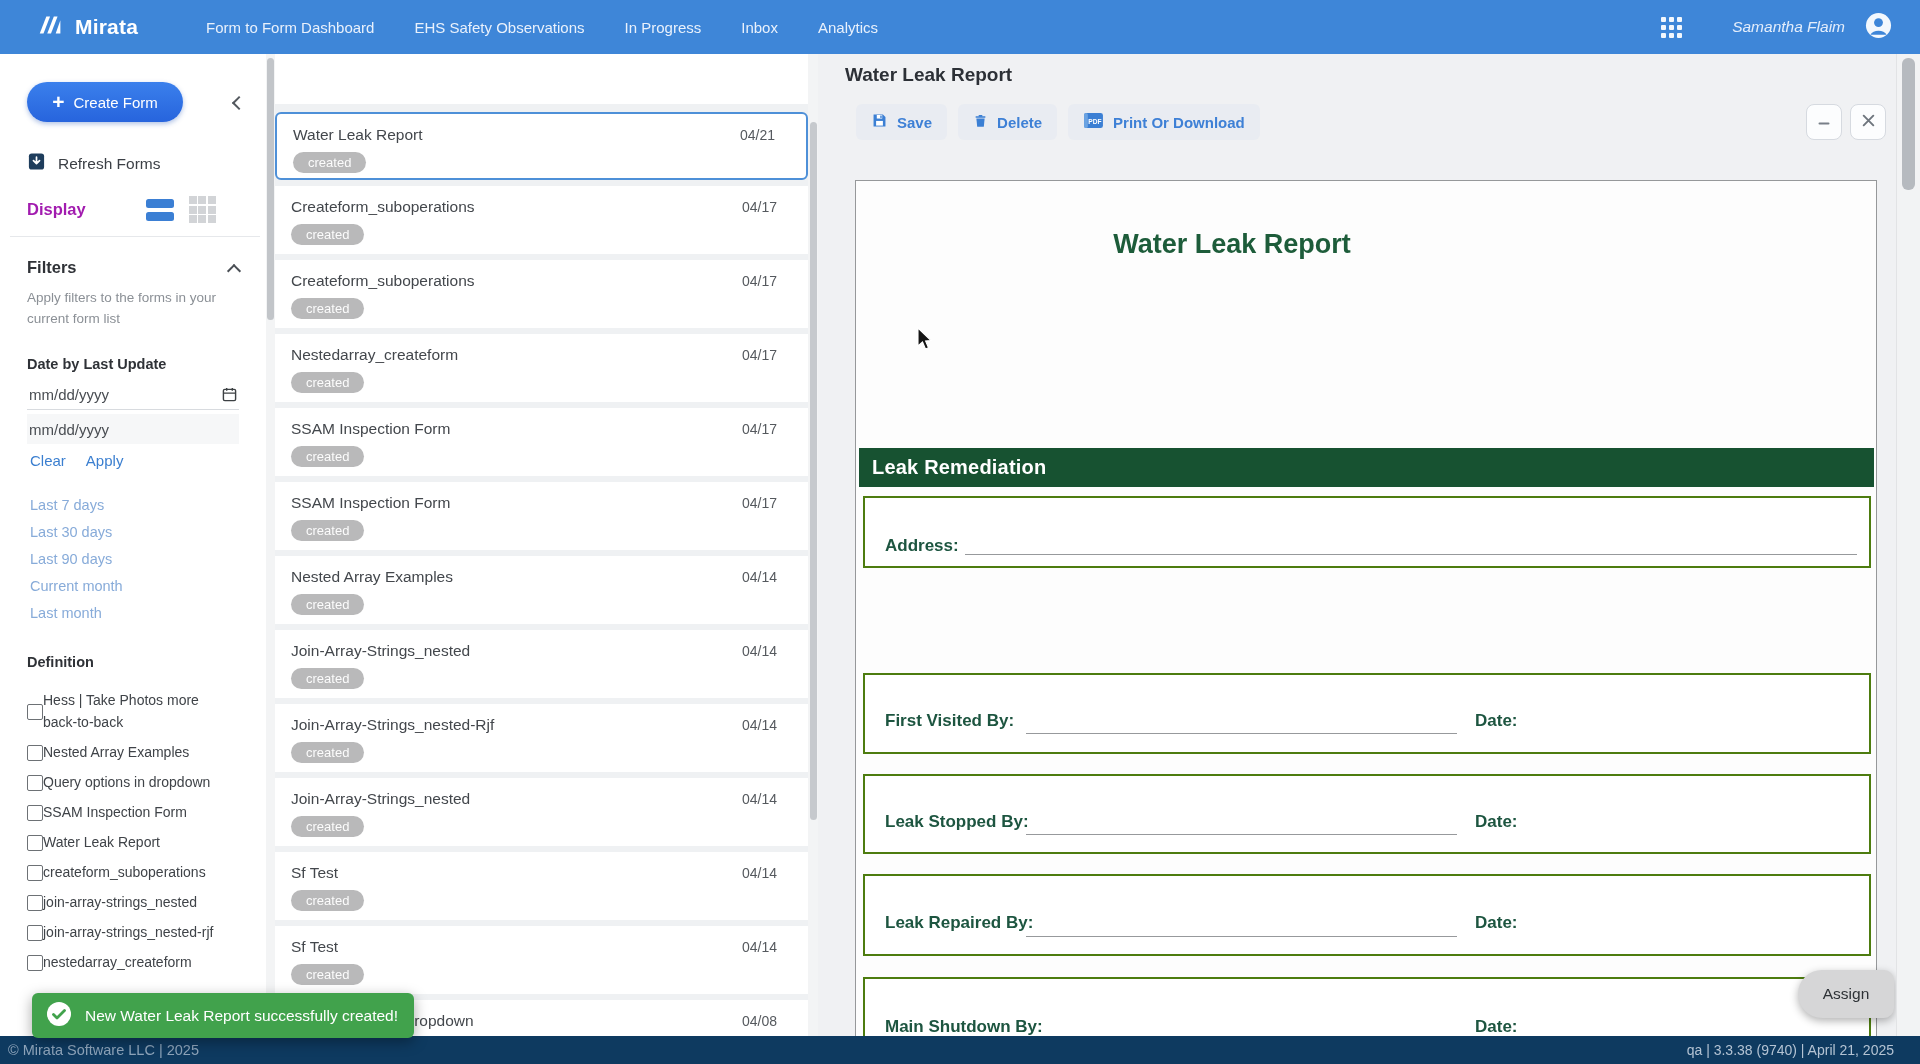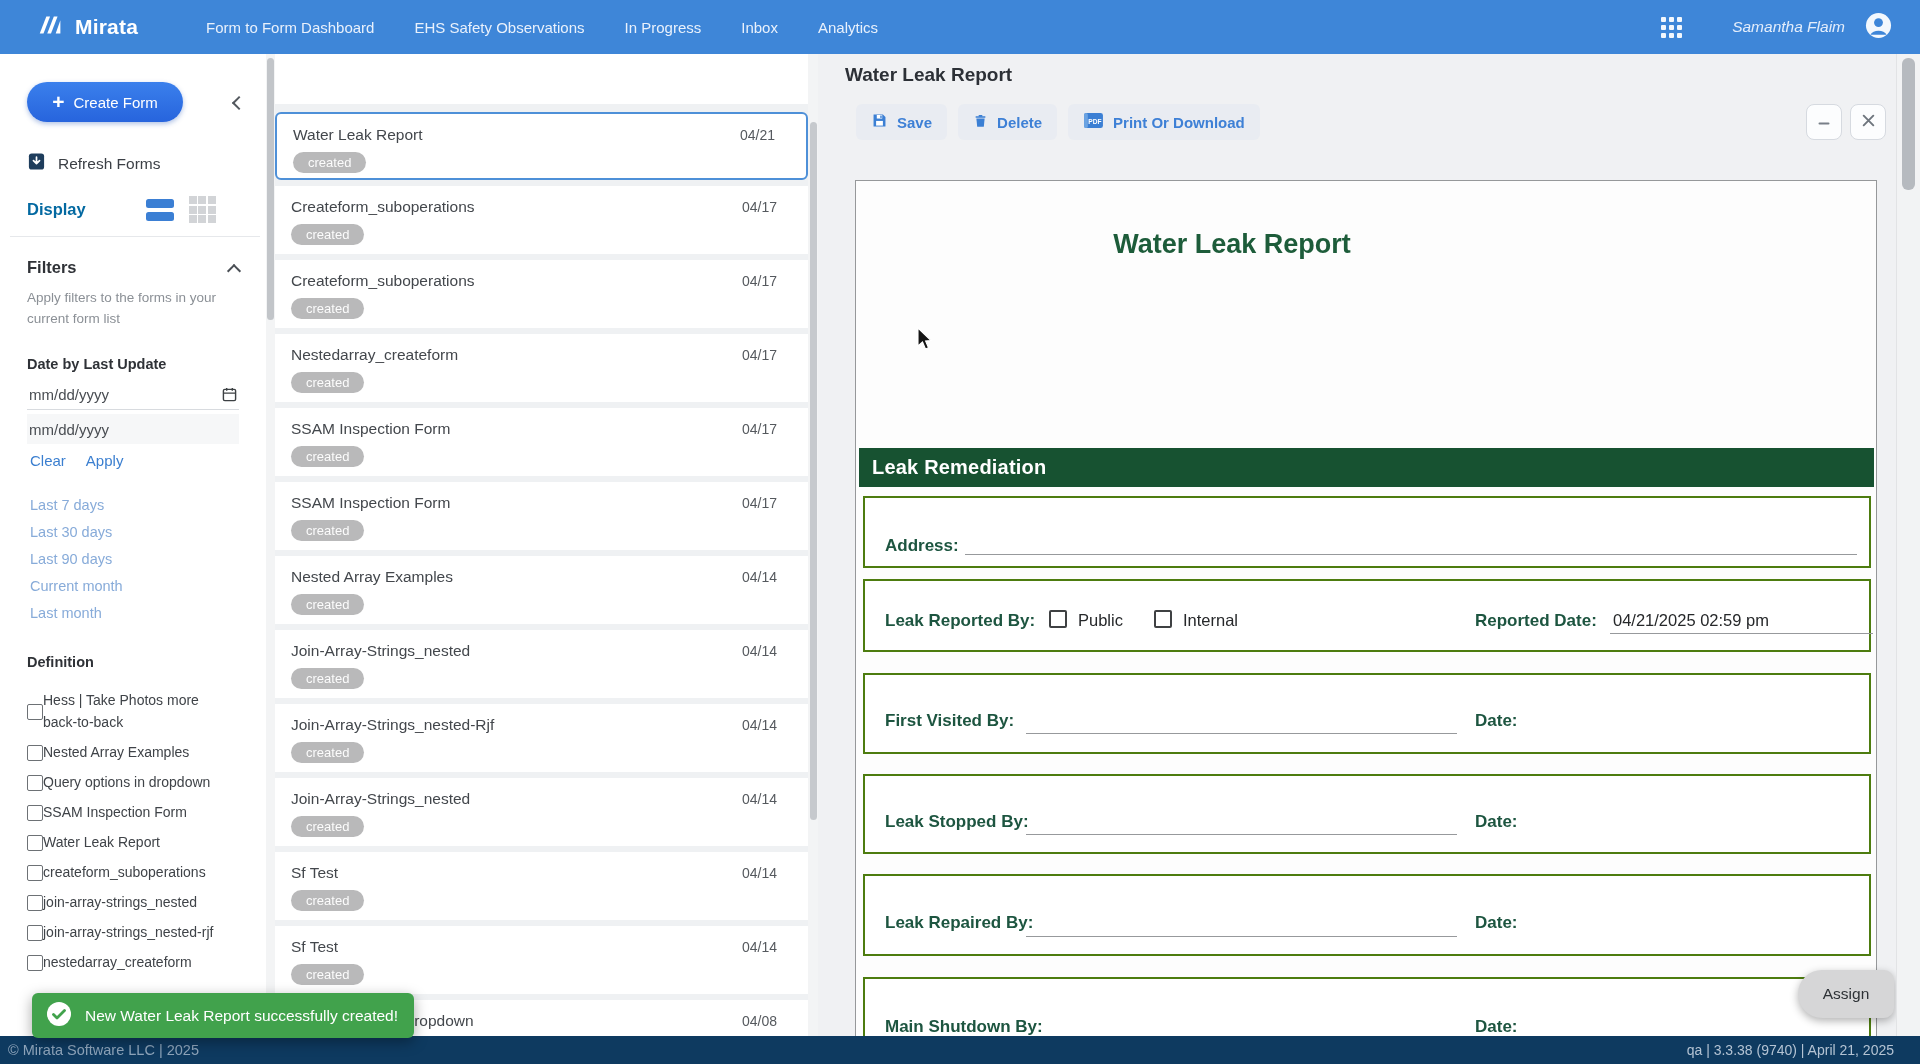--- a/index.html
+++ b/index.html
@@ -18,21 +18,21 @@
   
   .sidebar { position:absolute; left:0; top:54px; width:270px; height:982px; background:#fff; z-index:2; }
   .create-btn { position:absolute; left:27px; top:28px; width:156px; height:40px; border-radius:20px; background:linear-gradient(180deg,#3b80ec,#2764dd); color:#fff; font-size:15px; display:flex; align-items:center; justify-content:center; gap:9px; cursor:pointer; box-shadow:0 2px 5px rgba(30,80,180,.35); }
   .create-plus { font-size:21px; font-weight:bold; line-height:1; margin-top:-2px; }
   .chev { display:inline-block; border:solid #4a4f55; border-width:0 2px 2px 0; padding:4px; }
   .chev-left-wrap { position:absolute; left:234px; top:40px; cursor:pointer; }
   .chev-left { transform:rotate(135deg); border-color:#53585e; }
   .refresh-row { position:absolute; left:27px; top:98px; display:flex; align-items:center; gap:12px; cursor:pointer; }
   .refresh-label { font-size:15.5px; color:#3c4046; }
   .display-row { position:absolute; left:27px; top:142px; display:flex; align-items:center; }
-  .display-label { font-size:16.5px; font-weight:bold; color:#0369a1; }
+  .display-label { font-size:16.5px; font-weight:bold; color:#a21caf; }
   .view-list { margin-left:60px; display:flex; flex-direction:column; gap:4px; cursor:pointer; }
   .view-list span { width:28px; height:9px; border-radius:2.5px; background:#3b7fd4; display:block; }
   .view-grid { margin-left:15px; display:grid; grid-template-columns:repeat(3,8px); grid-auto-rows:8px; gap:1.5px; cursor:pointer; }
   .view-grid span { background:#d2d4d7; display:block; }
   .side-divider { position:absolute; left:10px; top:182px; width:250px; height:1px; background:#e6e8eb; }
   .filters-head { position:absolute; left:27px; top:204px; width:212px; display:flex; justify-content:space-between; align-items:center; }
   .filters-title { font-size:16.5px; font-weight:bold; color:#2f3237; }
   .chev-up { transform:rotate(-135deg); margin-top:6px; cursor:pointer; }
   .filters-desc { position:absolute; left:27px; top:234px; width:204px; font-size:13.5px; color:#8b9096; line-height:1.55; }
   .date-label { position:absolute; left:27px; top:302px; font-size:14.5px; font-weight:bold; color:#2f3237; }
@@ -381,30 +381,20 @@
 
   <div class="page">
     <div class="doc-title">Water Leak Report</div>
     <div class="banner">Leak Remediation</div>
 
     <div class="fbox" style="top:315px;height:72px">
       <span class="flabel" style="top:38px">Address:</span>
       <span class="fline" style="left:100px;right:12px;top:56px"></span>
     </div>
 
-    <div class="fbox" style="top:398px;height:73px">
-      <span class="flabel" style="top:30px">Leak Reported By:</span>
-      <span class="doc-cb" style="left:184px;top:29px"></span>
-      <span class="doc-val" style="left:213px;top:30px">Public</span>
-      <span class="doc-cb" style="left:289px;top:29px"></span>
-      <span class="doc-val" style="left:318px;top:30px">Internal</span>
-      <span class="flabel" style="left:610px;top:30px">Reported Date:</span>
-      <span class="doc-val" style="left:748px;top:30px">04/21/2025 02:59 pm</span>
-      <span class="fline" style="left:745px;width:263px;top:52px"></span>
-    </div>
 
     <div class="fbox" style="top:492px;height:81px">
       <span class="flabel" style="top:36px">First Visited By:</span>
       <span class="fline" style="left:161px;width:431px;top:58px"></span>
       <span class="fdate" style="top:36px">Date:</span>
     </div>
 
     <div class="fbox" style="top:593px;height:80px">
       <span class="flabel" style="top:36px">Leak Stopped By:</span>
       <span class="fline" style="left:161px;width:431px;top:58px"></span>

